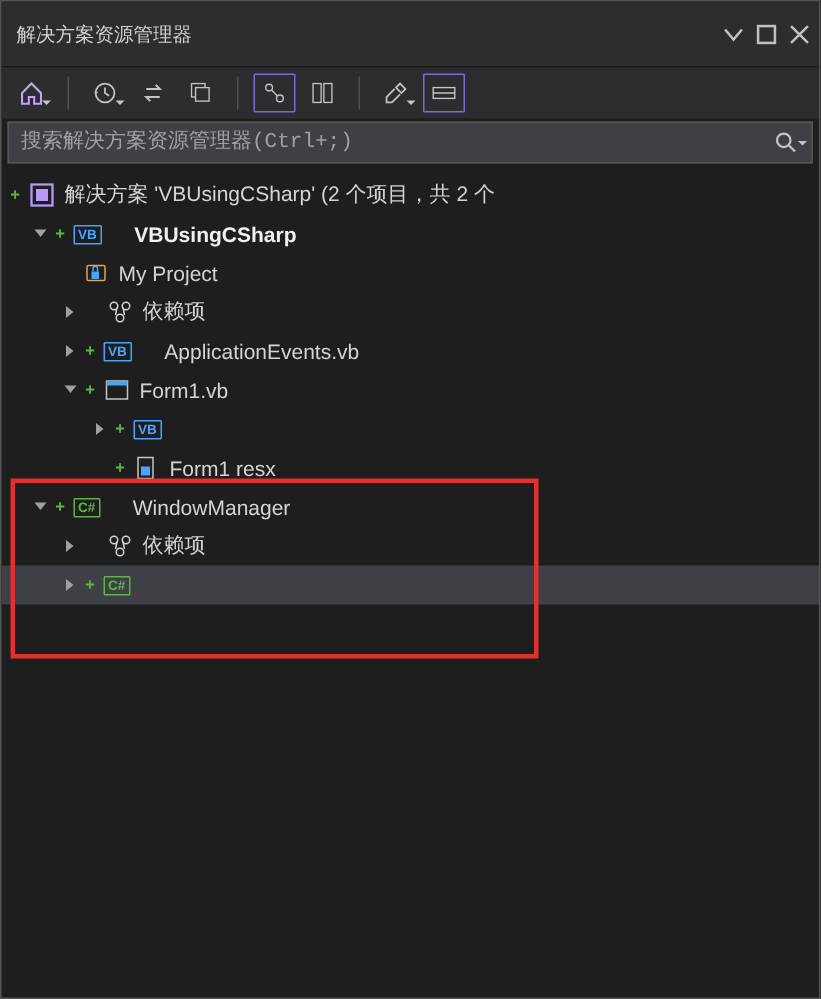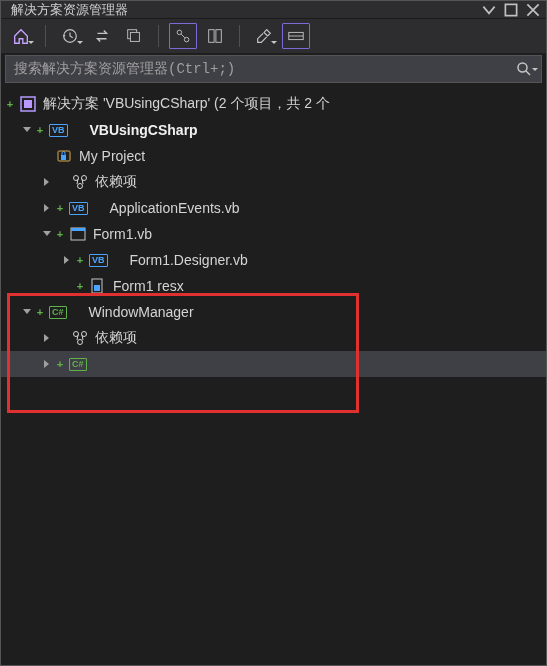--- a/index.html
+++ b/index.html
@@ -1,17 +1,17 @@
 <!DOCTYPE html>
 <html><head>
 <meta charset="utf-8">
 <style>
 * { margin:0; padding:0; box-sizing:border-box; }
 body { width:547px; height:666px; background:#1e1e1e; font-family:"Microsoft YaHei","Segoe UI",sans-serif; font-size:14px; color:#d4d4d4; overflow:hidden; border:1px solid #555; }
-.titlebar { display:flex; align-items:center; justify-content:space-between; background:#2d2d30; height:18px; padding:0 4px 0 10px; border-bottom:1px solid #1b1b1b;gap:28px; }
+.titlebar { display:flex; align-items:center; justify-content:space-between; background:#2d2d30; height:44px; padding:0 4px 0 10px; border-bottom:1px solid #1b1b1b;gap:28px; }
 .titlebar-title { color:#d0d0d0; font-size:13px; }
 .tb-btn { width:18px; height:18px; display:flex; align-items:center; justify-content:center; color:#c0c0c0; cursor:pointer; margin-left:4px;}
 .titlebar-btns{display:flex;align-items:center;}
 .toolbar { display:flex; align-items:center; background:#2d2d30; height:34px; padding:0 6px; gap:4px; }
 .tool { width:28px; height:26px; display:flex; align-items:center; justify-content:center; color:#c5c5c5; cursor:pointer; position:relative;}
 .tool svg { width:18px; height:18px; }
 .tool.dropdown::after{content:"";position:absolute;right:1px;bottom:2px;border:3px solid transparent;border-top-color:#c5c5c5;}
 .tool.boxed { border:1.5px solid #7a6bd8; border-radius:1px;}
 .tool-sep { width:1px; height:22px; background:#505050; margin:0 6px;}
 .searchbox { display:flex; align-items:center; background:#3f3f46; height:28px; margin:2px 4px 6px 4px; border:1px solid #555; }
@@ -223,21 +223,20 @@
     <span class="indent" style="width:54px"></span>
     <span class="arrow">
           <svg viewBox="0 0 12 12">
             <path d="M3 2l5 4-5 4" fill="currentColor"></path>
           </svg>
         </span>
     <span class="gutter">
           <span class="plus">+</span>
         </span>
     <span class="badge vb">VB</span>
-    <span class="label">Form1.Designer.vb</span>
   </div>
 
   <div class="row">
     <span class="indent" style="width:70px"></span>
     <span class="gutter">
           <span class="plus">+</span>
         </span>
     <span class="icon">
           <svg viewBox="0 0 18 18">
             <rect x="3" y="2" width="10" height="14" fill="none" stroke="#c5c5c5"></rect>

